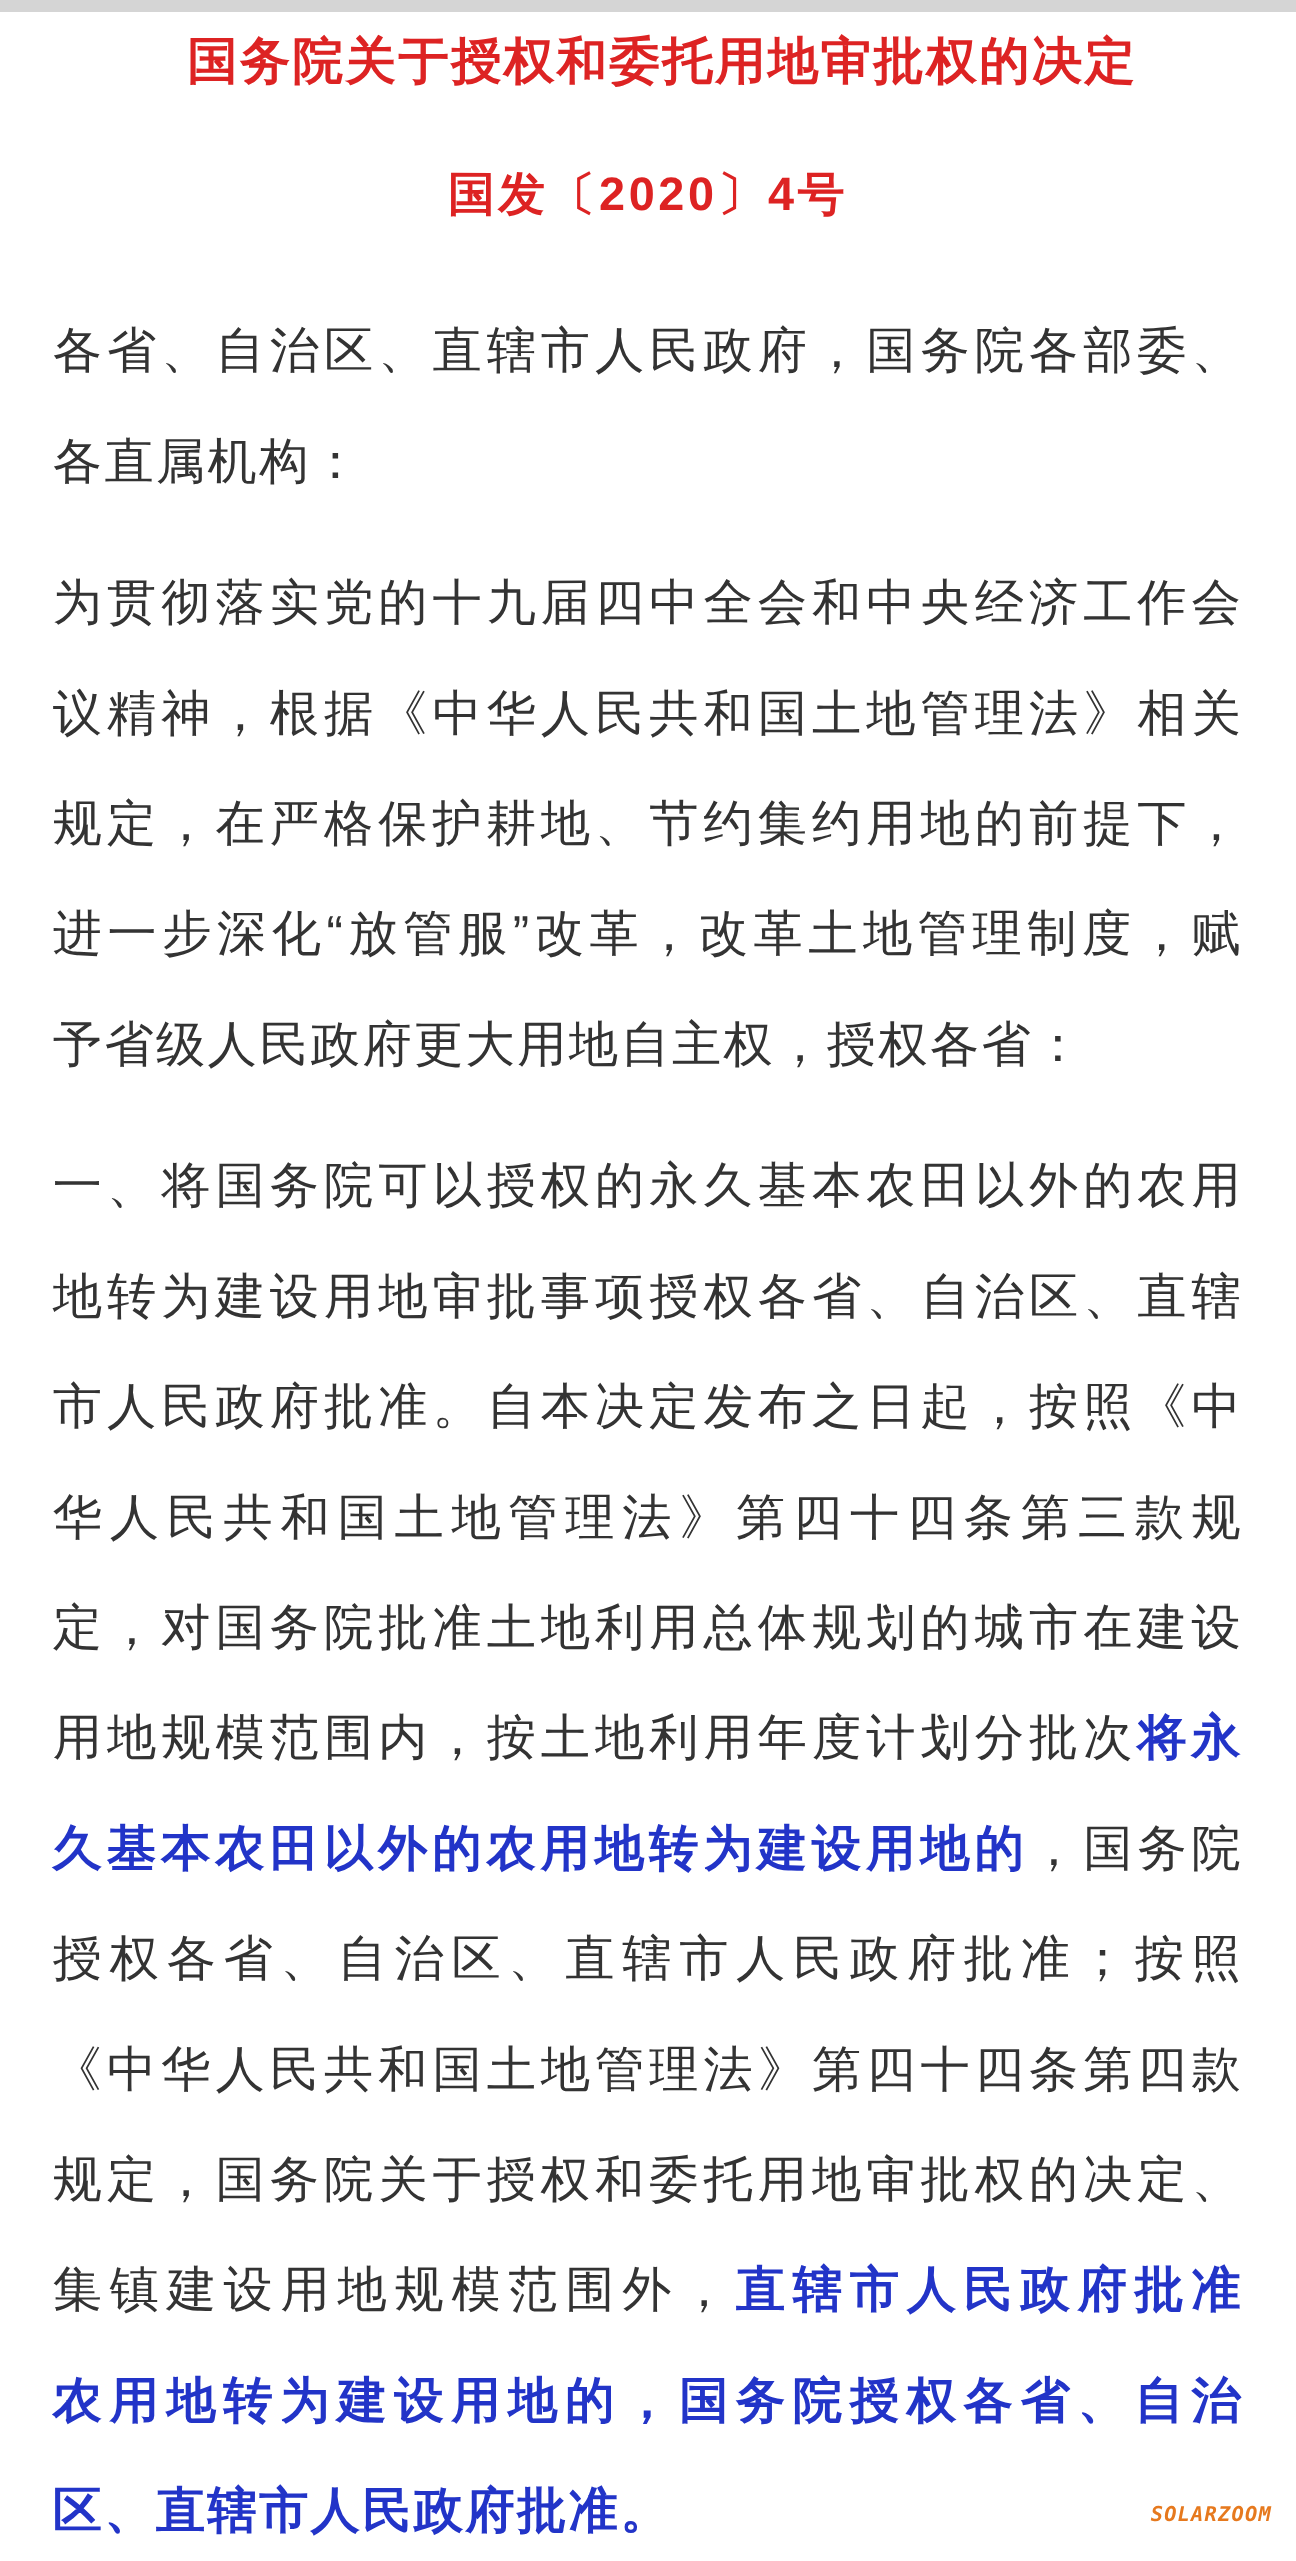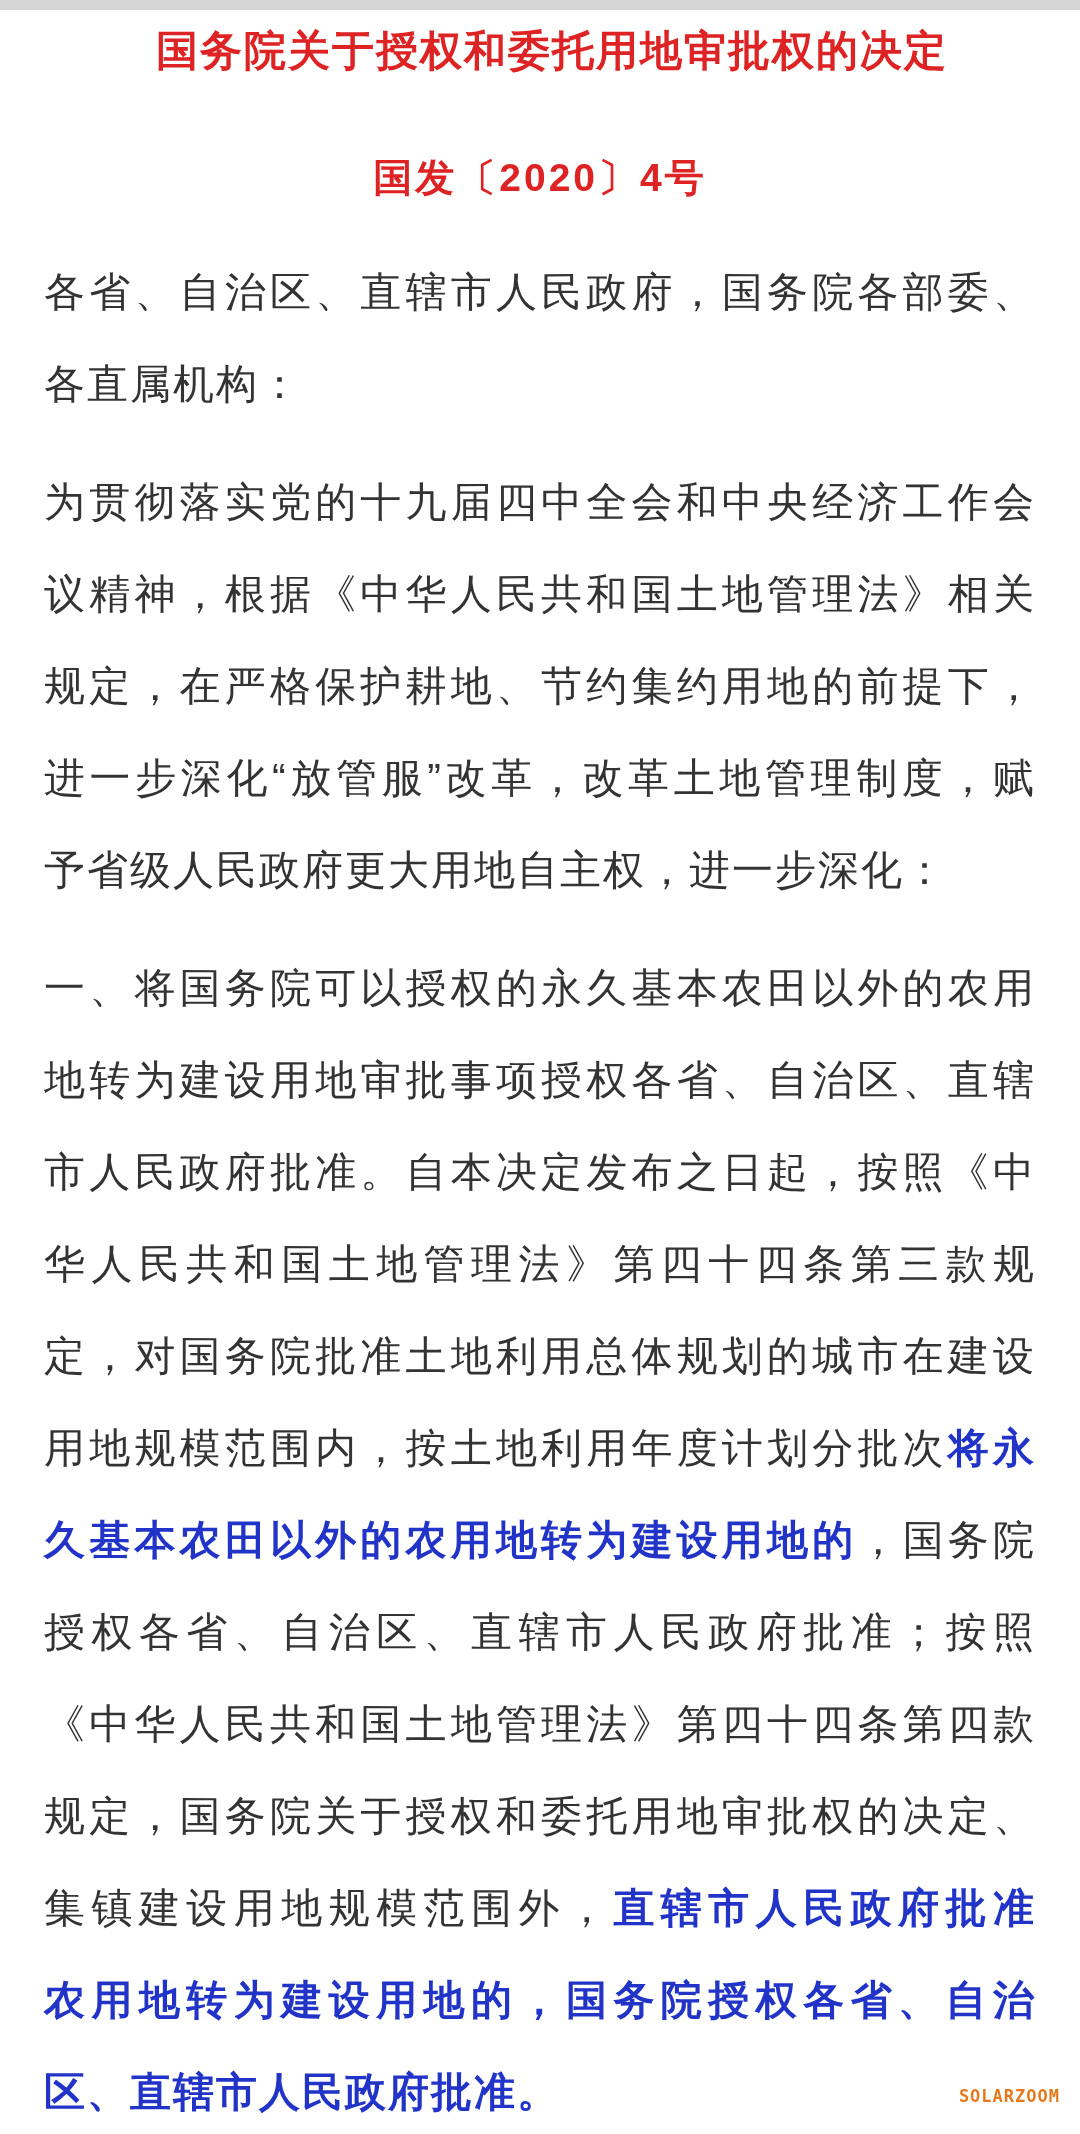--- a/index.html
+++ b/index.html
@@ -35,21 +35,21 @@
     margin:0;
     text-align:center;
     font-size:42px;
     line-height:1;
     font-weight:bold;
     letter-spacing:2px;
     color:var(--red);
   }
   .doc-number{
     position:absolute;
-    left:0; top:158px;
+    left:0; top:143px;
     width:100%;
     margin:0;
     text-align:center;
     font-size:39px;
     line-height:1;
     font-weight:bold;
     letter-spacing:3px;
     color:var(--red);
   }
   .doc-body{
@@ -84,37 +84,38 @@
   }
   .watermark{
     position:absolute;
     right:20px;
     top:2086px;
     font-family:"DejaVu Sans Mono", monospace;
     font-size:17px;
     font-weight:bold;
     letter-spacing:1px;
     color:var(--orange);
+    font-style:italic;
   }
 </style>
 </head>
 <body>
 
 <div class="page">
   <div class="top-strip"></div>
   <h1 class="doc-title">国务院关于授权和委托用地审批权的决定</h1>
   <h2 class="doc-number">国发〔2020〕4号</h2>
   <div class="doc-body">
       <div class="line justify"><span class="seg normal">各省、自治区、直辖市人民政府，国务院各部委、</span></div>
       <div class="line"><span class="seg normal">各直属机构：</span></div>
       <div class="line para-start justify"><span class="seg normal">为贯彻落实党的十九届四中全会和中央经济工作会</span></div>
       <div class="line justify"><span class="seg normal">议精神，根据《中华人民共和国土地管理法》相关</span></div>
       <div class="line justify"><span class="seg normal">规定，在严格保护耕地、节约集约用地的前提下，</span></div>
       <div class="line justify"><span class="seg normal">进一步深化“放管服”改革，改革土地管理制度，赋</span></div>
-      <div class="line"><span class="seg normal">予省级人民政府更大用地自主权，进一步深化：</span></div>
+      <div class="line"><span class="seg normal">予省级人民政府更大用地自主权，授权各省：</span></div>
       <div class="line para-start justify"><span class="seg normal">一、将国务院可以授权的永久基本农田以外的农用</span></div>
       <div class="line justify"><span class="seg normal">地转为建设用地审批事项授权各省、自治区、直辖</span></div>
       <div class="line justify"><span class="seg normal">市人民政府批准。自本决定发布之日起，按照《中</span></div>
       <div class="line justify"><span class="seg normal">华人民共和国土地管理法》第四十四条第三款规</span></div>
       <div class="line justify"><span class="seg normal">定，对国务院批准土地利用总体规划的城市在建设</span></div>
       <div class="line justify"><span class="seg normal">用地规模范围内，按土地利用年度计划分批次</span><span class="seg highlight">将永</span></div>
       <div class="line justify"><span class="seg highlight">久基本农田以外的农用地转为建设用地的</span><span class="seg normal">，国务院</span></div>
       <div class="line justify"><span class="seg normal">授权各省、自治区、直辖市人民政府批准；按照</span></div>
       <div class="line justify"><span class="seg normal">《中华人民共和国土地管理法》第四十四条第四款</span></div>
       <div class="line justify"><span class="seg normal">规定，国务院关于授权和委托用地审批权的决定、</span></div>

